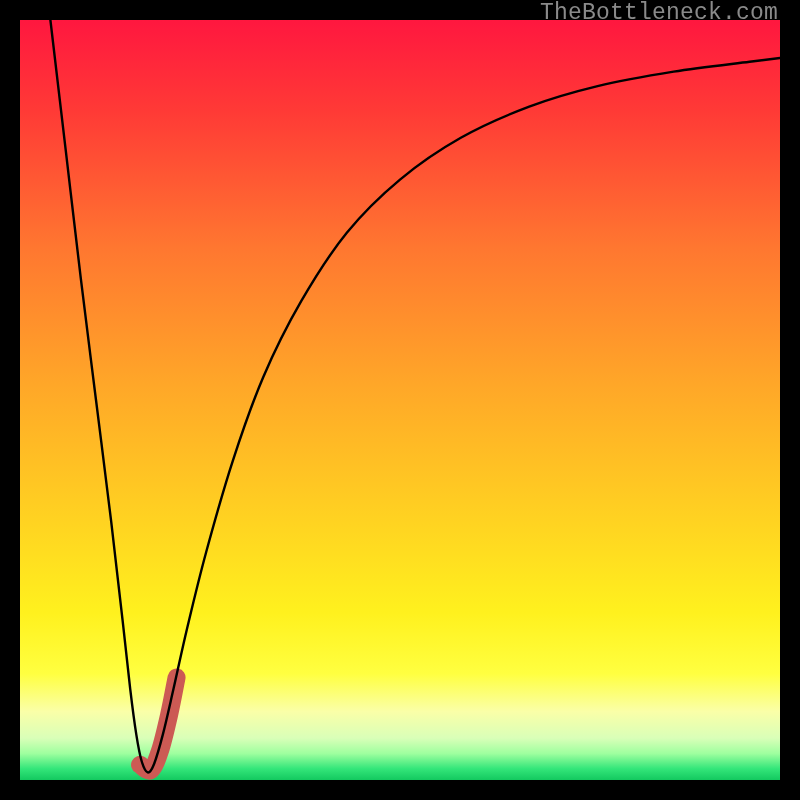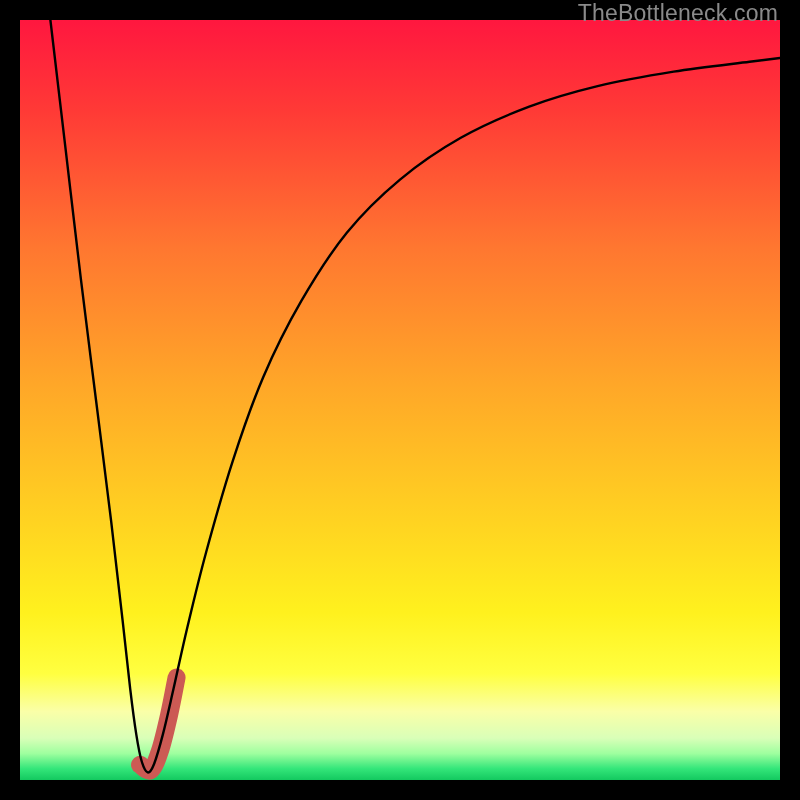--- a/index.html
+++ b/index.html
@@ -22,21 +22,21 @@
     position: absolute;
     left: 0;
     top: 0;
     width: 760px;
     height: 760px;
   }
   .watermark {
     position: absolute;
     top: 0px;
     right: 22px;
-    font-family: Liberation Sans, sans-serif;
+    font-family: Liberation Mono, monospace;
     font-size: 23px;
     color: #8a8a8a;
     letter-spacing: 0.2px;
     user-select: none;
   }
 </style>
 </head>
 <body>
 
 <div class="frame">

